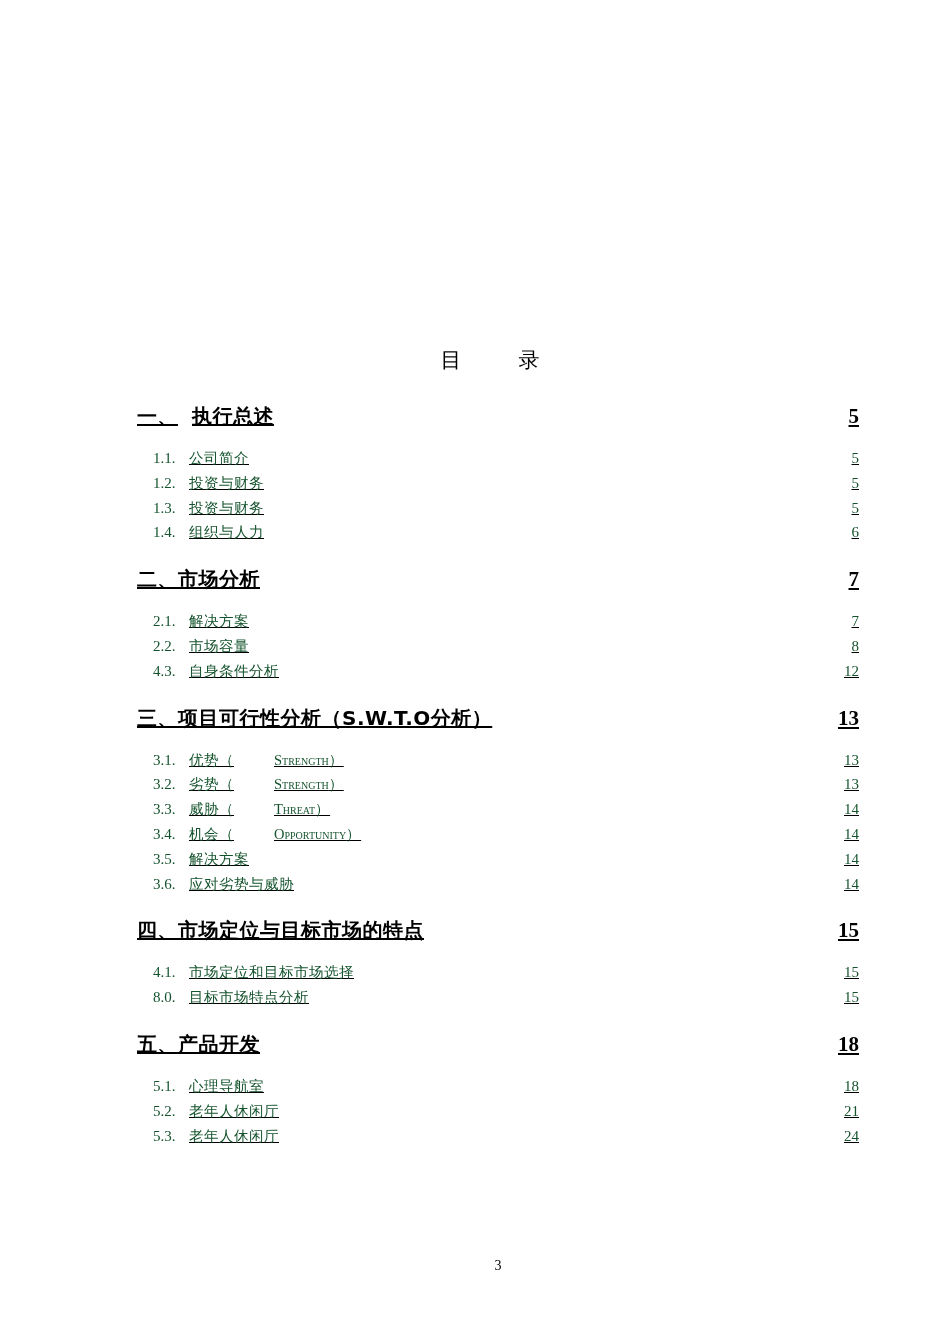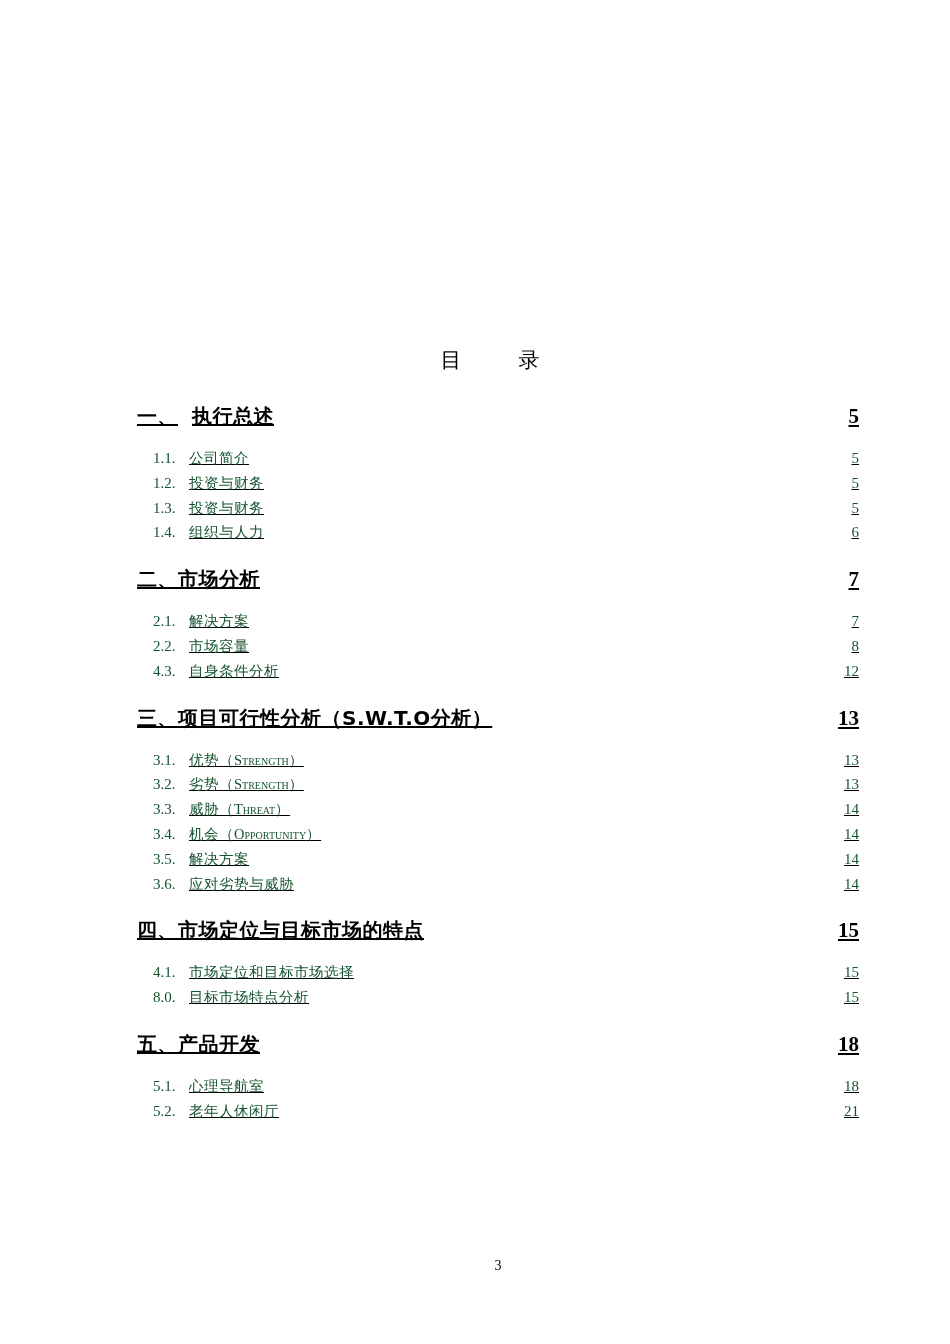--- a/index.html
+++ b/index.html
@@ -82,20 +82,21 @@
     }
     .entry-label {
       font-family: "DejaVu Sans", sans-serif;
       font-size: 14.5px;
       letter-spacing: 0.5px;
     }
     .entry-label .sc {
       font-family: "Liberation Serif", serif;
       font-variant: small-caps;
       letter-spacing: 0;
+      margin-left: 40px;
     }
     .entry-page {
       font-family: "Liberation Serif", serif;
       font-size: 15px;
     }
     .section-gap {
       height: 18px;
     }
     .page-number {
       position: absolute;
@@ -214,19 +215,23 @@
         <span class="section-page">18</span>
       </div>
       <div class="entry">
         <span><span class="entry-num">5.1.</span><span class="entry-label">心理导航室</span></span>
         <span class="entry-page">18</span>
       </div>
       <div class="entry">
         <span><span class="entry-num">5.2.</span><span class="entry-label">老年人休闲厅</span></span>
         <span class="entry-page">21</span>
       </div>
+      <div class="entry">
+        <span><span class="entry-num">5.3.</span><span class="entry-label">老年人休闲厅</span></span>
+        <span class="entry-page">24</span>
+      </div>
     </div>
 
   </div>
 
   <div class="page-number">3</div>
 
 </div>
 
 </body></html>

